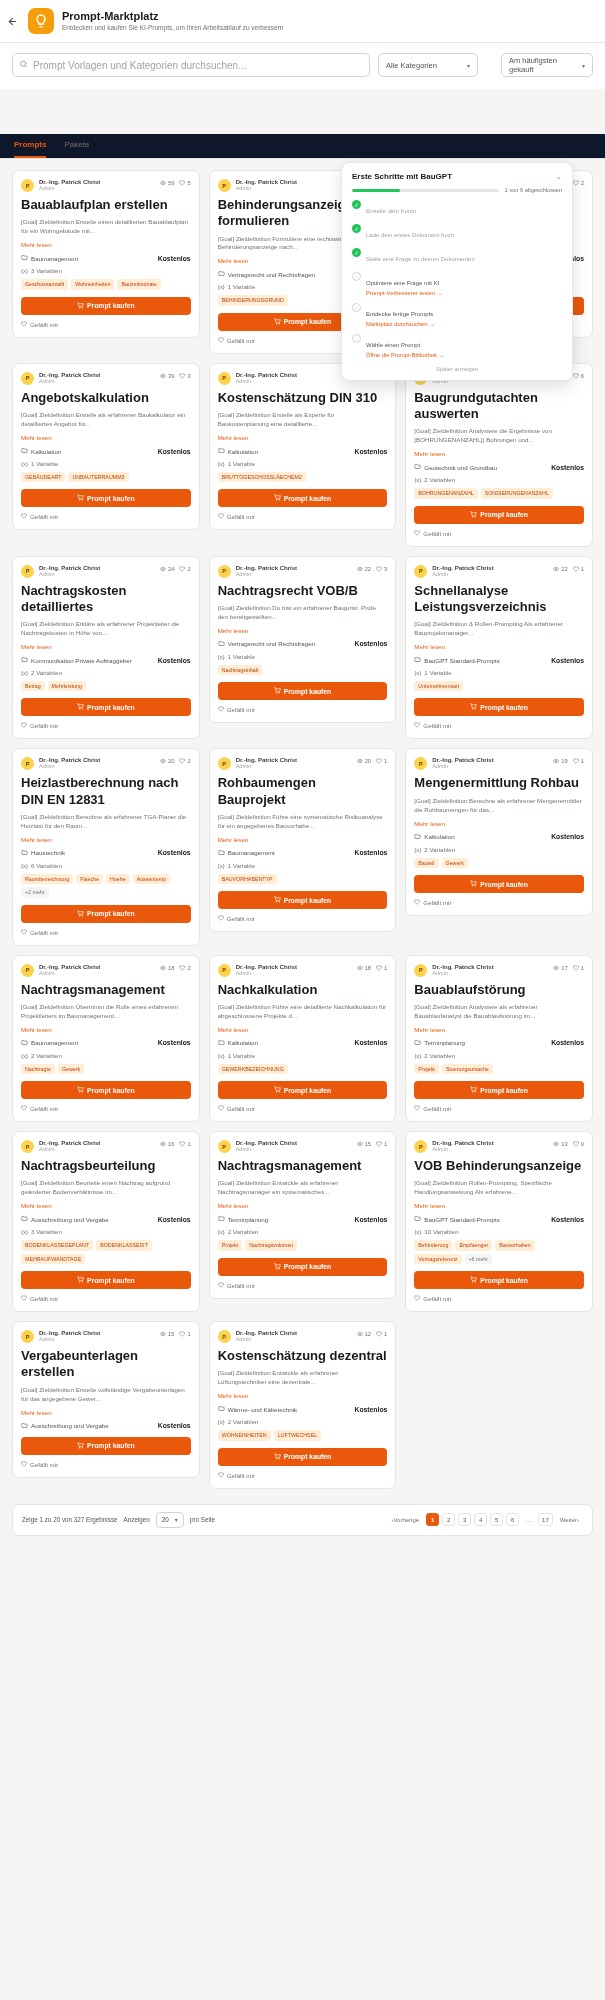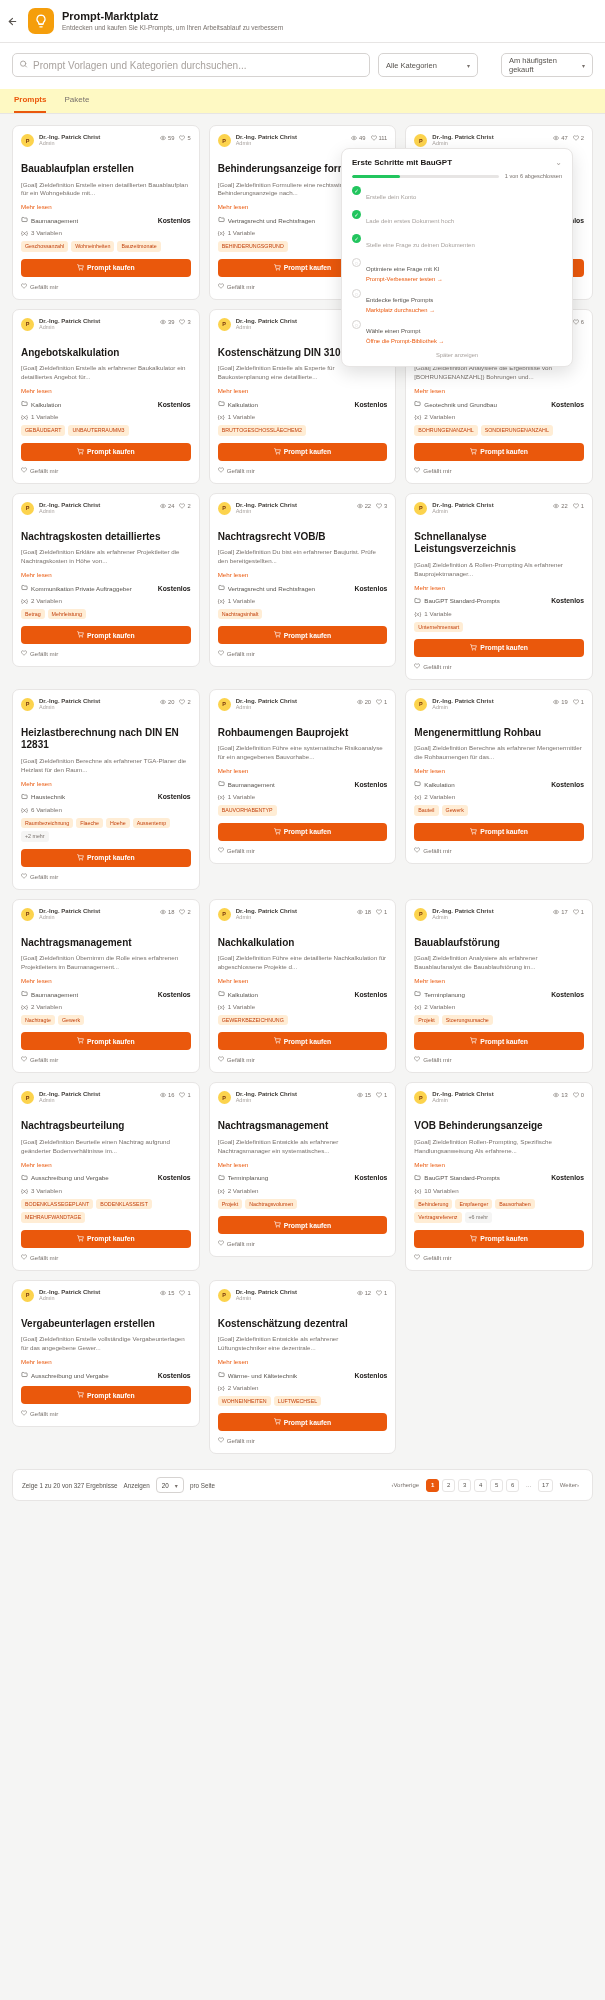--- a/index.html
+++ b/index.html
@@ -90,25 +90,26 @@
     font-size: 7.5px;
     color: #57534e;
     gap: 8px;
   }
   .select-cat { width: 100px; }
   .select-sort { width: 92px; margin-left: 15px; }
   .caret { font-size: 6px; color: #78716c; }
 
   
   .tabs {
-    background: #fef9c3;
+    background: #0f172a;
     display: flex;
     gap: 18px;
     padding: 0 14px;
     border-bottom: 1px solid #e7e5e4;
+    margin-top: 45px;
   }
   .tab {
     font-size: 8px;
     padding: 6px 0 7px 0;
     color: #78716c;
     border-bottom: 2px solid transparent;
   }
   .tab.active {
     color: #ea580c;
     border-bottom-color: #ea580c;
@@ -171,25 +172,25 @@
   }
   .stat {
     display: flex;
     align-items: center;
     gap: 2px;
     font-size: 5.8px;
     color: #78716c;
   }
   .stat svg { display: block; }
   .card-title {
-    font-size: 10px;
+    font-size: 13px;
     font-weight: bold;
     color: #1c1917;
     line-height: 1.25;
-    margin-top: 11px;
+    margin-top: 0;
   }
   .card-desc {
     font-size: 6.2px;
     color: #78716c;
     line-height: 1.45;
     max-height: 27px;
     overflow: hidden;
   }
   .more-link {
     font-size: 6.2px;
@@ -268,21 +269,21 @@
     gap: 3px;
     font-size: 6.2px;
     color: #78716c;
     justify-content: flex-start;
     padding-top: 1px;
   }
 
   
   .popover {
     position: absolute;
-    top: 148px;
+    top: 162px;
     left: 341px;
     width: 232px;
     background: #ffffff;
     border: 1px solid #e7e5e4;
     border-radius: 8px;
     box-shadow: 0 6px 18px rgba(0,0,0,0.13);
     padding: 9px 10px 8px 10px;
     z-index: 40;
   }
   .pop-head {

